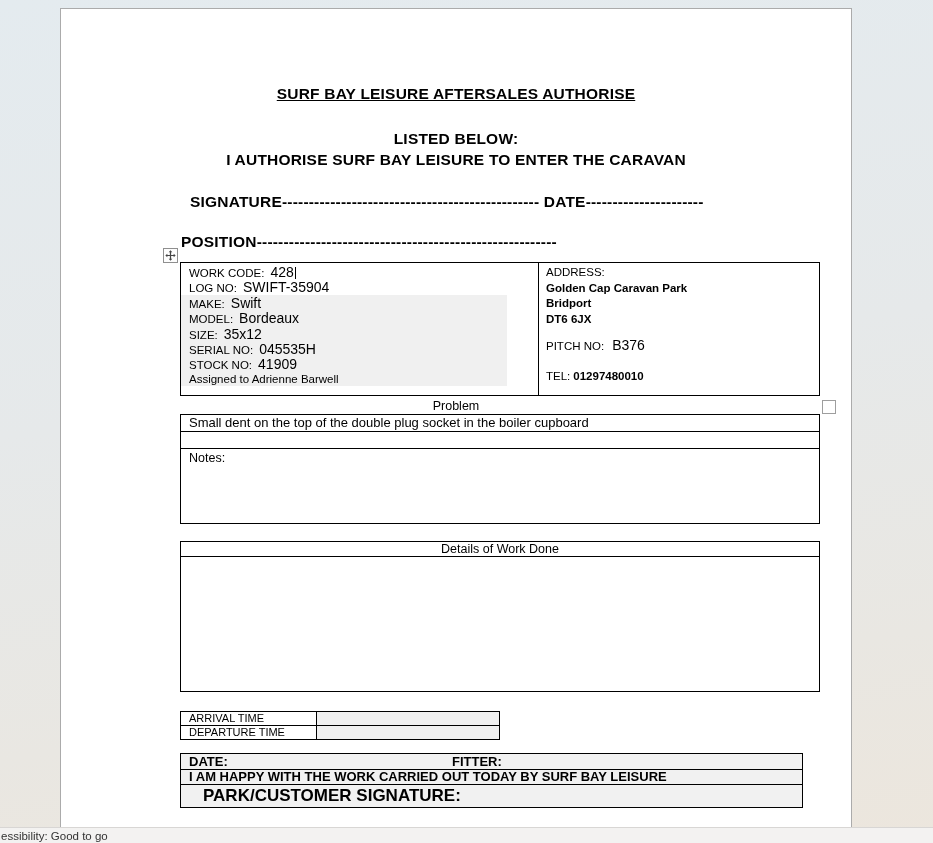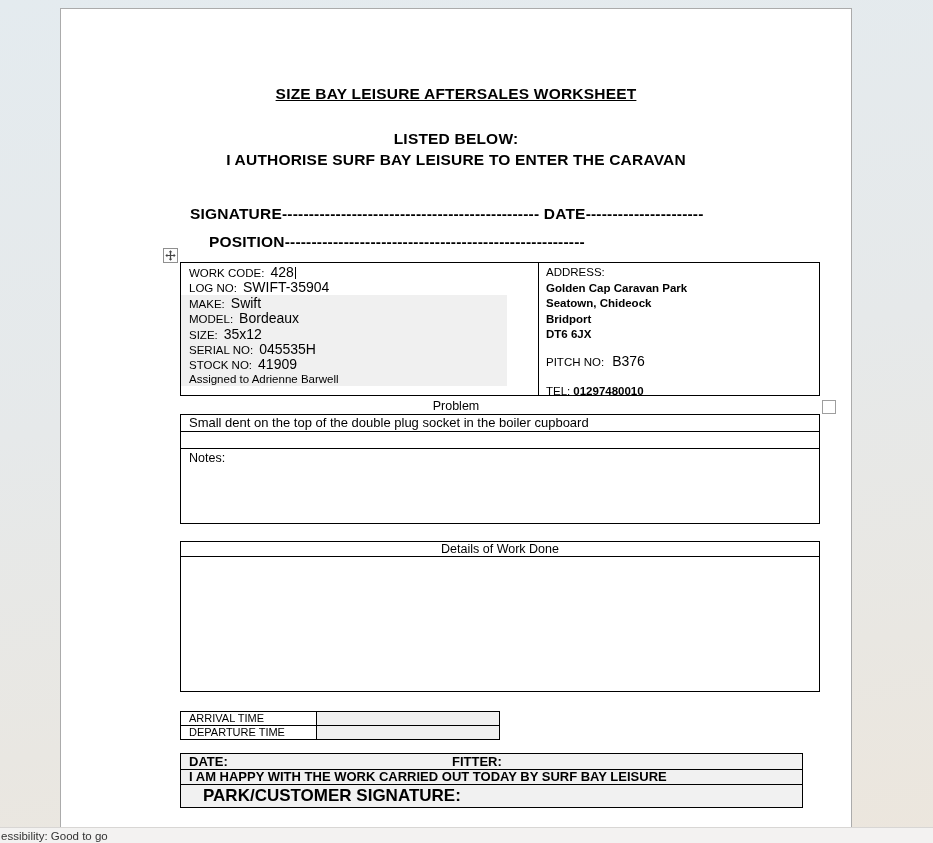--- a/index.html
+++ b/index.html
@@ -14,22 +14,22 @@
     position:absolute; left:60px; top:8px; width:792px; height:819px;
     background:#ffffff; border:1px solid #ababab; border-bottom:none;
   }
   .abs { position:absolute; }
   .nowrap { white-space:nowrap; }
   .center { width:100%; text-align:center; }
 
   
   .doc-title { top:76px; font-size:15.5px; font-weight:bold; text-decoration:underline; letter-spacing:.2px; }
   .auth-block { top:119px; font-size:15.5px; font-weight:bold; line-height:21px; letter-spacing:.2px; }
-  .sig-line { top:196px; left:129px; font-size:15.5px; font-weight:bold; letter-spacing:.2px; }
-  .pos-line { top:224px; left:120px; font-size:15.5px; font-weight:bold; letter-spacing:.2px;margin-left:28px; }
+  .sig-line { top:184px; left:129px; font-size:15.5px; font-weight:bold; letter-spacing:.2px; }
+  .pos-line { top:224px; left:120px; font-size:15.5px; font-weight:bold; letter-spacing:.2px; }
 
   
   .tbl-handle { left:102px; top:239px; width:15px; height:15px; border:1px solid #8f8f8f; background:#fdfdfd; display:flex; align-items:center; justify-content:center; }
 
   
   .vehicle-table { left:119px; top:253px; width:640px; height:134px; border:1px solid #000; }
   .cell-info { position:absolute; left:0; top:0; width:326px; height:100%; overflow:hidden; }
   .cell-address { position:absolute; left:326px; top:0; right:0; height:100%; border-left:1px solid #000; overflow:hidden;margin-left:31px; }
   .shade { position:absolute; left:0; top:32px; width:100%; height:91px; background:#f0f0f0; }
   .vlines { position:relative; padding:1px 0 0 8px; }
@@ -75,21 +75,21 @@
 
   
   .status-bar { position:absolute; left:0; top:827px; width:933px; height:28px; background:#f3f2f1; border-top:1px solid #d8d6d4; }
   .status-text { position:absolute; left:1px; top:1px; font-size:11.5px; line-height:14px; color:#333; white-space:nowrap; }
 </style>
 </head>
 <body>
 
 <div class="page">
 
-  <div class="abs center doc-title">SIZE BAY LEISURE AFTERSALES WORKSHEET</div>
+  <div class="abs center doc-title">SURF BAY LEISURE AFTERSALES AUTHORISE</div>
 
   <div class="abs center auth-block">
     <div>LISTED BELOW:</div>
     <div>I AUTHORISE SURF BAY LEISURE TO ENTER THE CARAVAN</div>
   </div>
 
   <div class="abs sig-line nowrap">SIGNATURE------------------------------------------------ DATE----------------------</div>
   <div class="abs pos-line nowrap">POSITION--------------------------------------------------------</div>
 
   <div class="abs tbl-handle">
@@ -123,21 +123,20 @@
         <div class="vline">
           <span class="lbl">STOCK NO:</span><span class="val">41909</span>
         </div>
         <div class="vline small">Assigned to Adrienne Barwell</div>
       </div>
     </div>
     <div class="cell-address">
       <div class="alines">
         <div class="aline lbl">ADDRESS:</div>
         <div class="aline abold">Golden Cap Caravan Park</div>
-        <div class="aline abold">Seatown, Chideock</div>
         <div class="aline abold">Bridport</div>
         <div class="aline abold">DT6 6JX</div>
         <div class="gap10"></div>
         <div class="aline">
           <span class="lbl">PITCH NO:</span><span class="val14">B376</span>
         </div>
         <div class="gap12"></div>
         <div class="aline">
           <span class="lbl">TEL:</span><span class="boldval">01297480010</span>
         </div>

